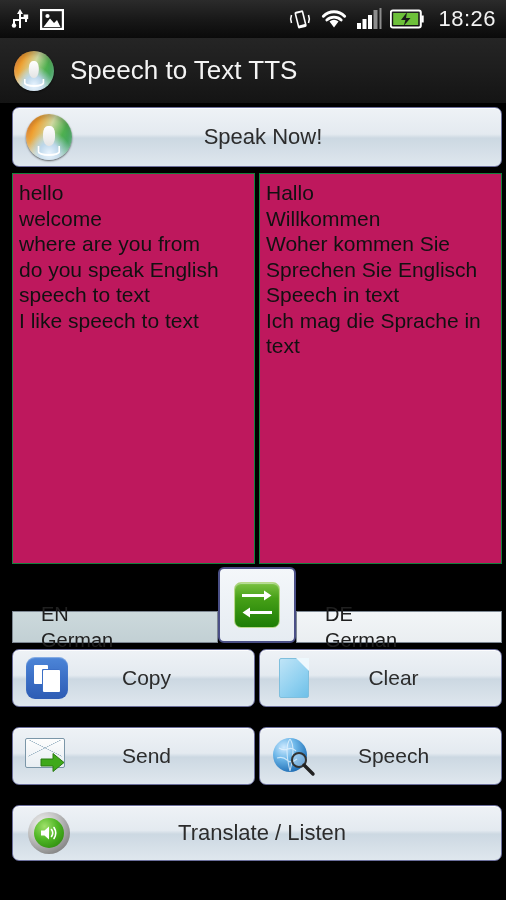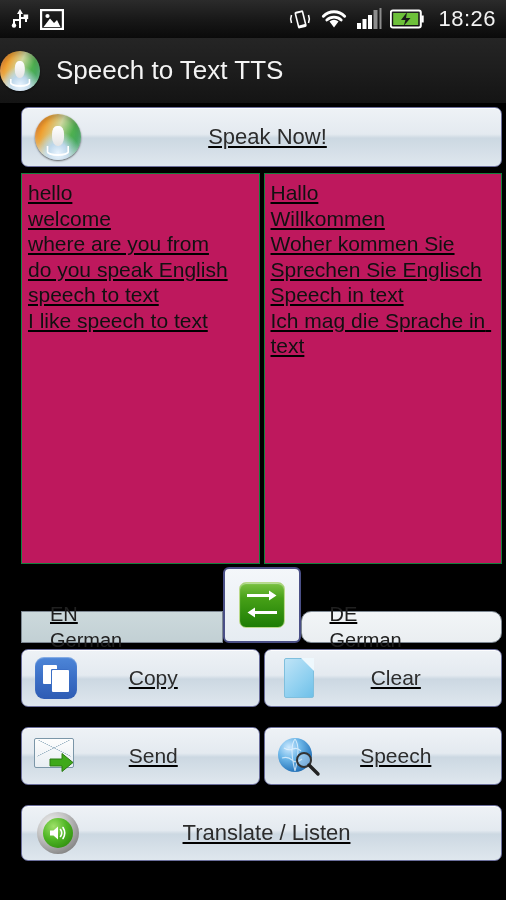--- a/index.html
+++ b/index.html
@@ -31,20 +31,21 @@
     color: #f2f2f2; font-size: 22px; letter-spacing: 0.5px;
     margin-left: 6px; font-weight: 400;
   }
   .icn { display: block; }
 
   
   .titlebar {
     height: 66px;
     background: linear-gradient(to bottom, #252525 0%, #1d1d1d 50%, #141414 100%);
     display: flex; align-items: center;
+    padding-left: 14px;
     flex: none;
     border-bottom: 1px solid #000;
   }
   .title-text {
     color: #f4f4f4; font-size: 26px; margin-left: 16px; font-weight: 400;
   }
 
   
   .mic-circle {
     width: 40px; height: 40px; border-radius: 50%;
@@ -66,23 +67,22 @@
     width: 42%; height: 16%;
     border: 2.5px solid #fff; border-top: none;
     border-radius: 0 0 50% 50%;
   }
   .mic-big { width: 46px; height: 46px; }
 
   
   .app {
     flex: 1; display: flex; flex-direction: column;
     background: #000;
-    padding: 0 2px 3px 19px;
+    padding: 0 2px 3px 10px;
     gap: 3px;
-    text-decoration: underline;
   }
 
   
   .gbtn {
     background: linear-gradient(to bottom, #eef2f6 0%, #e4eaf0 45%, #ccd8e2 52%, #dfe7ee 100%);
     border: 1px solid #6b6f9c;
     border-radius: 7px;
     display: flex; align-items: center;
     position: relative;
     box-shadow: inset 0 1px 0 rgba(255,255,255,.85);
@@ -120,21 +120,21 @@
     margin: 0 2px;
     position: relative;
   }
   .langbox {
     flex: 1; display: flex; flex-direction: column; justify-content: center;
     padding-left: 28px;
     border: 1px solid #7d8792;
     font-size: 20px; color: #202020; line-height: 26px; margin-top: 44px;
   }
   .langbox.src { background: linear-gradient(to bottom, #ccd9dc 0%, #c2d0d4 100%); }
-  .langbox.dst { background: linear-gradient(to bottom, #f2f5f7 0%, #eaeef1 100%); border-radius: 10px; }
+  .langbox.dst { background: linear-gradient(to bottom, #f2f5f7 0%, #eaeef1 100%); }
   .swapbtn {
     width: 78px; flex: none;
     background: linear-gradient(to bottom, #f4f7fa 0%, #e6ecf2 100%);
     border: 2px solid #4a4f86;
     border-radius: 6px;
     display: flex; align-items: center; justify-content: center;
     z-index: 2;
   }
   .swap-ico {
     width: 46px; height: 46px; border-radius: 7px;

